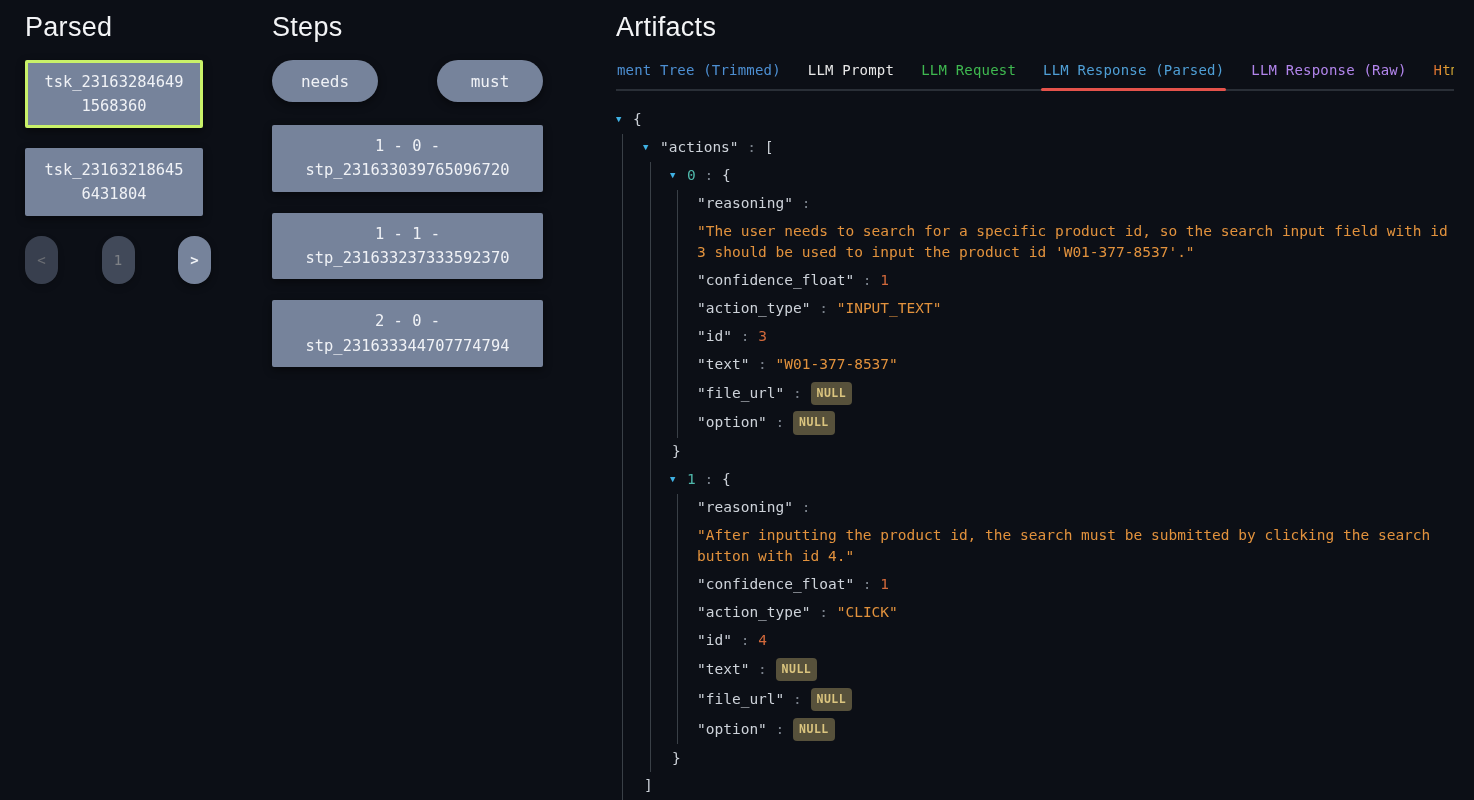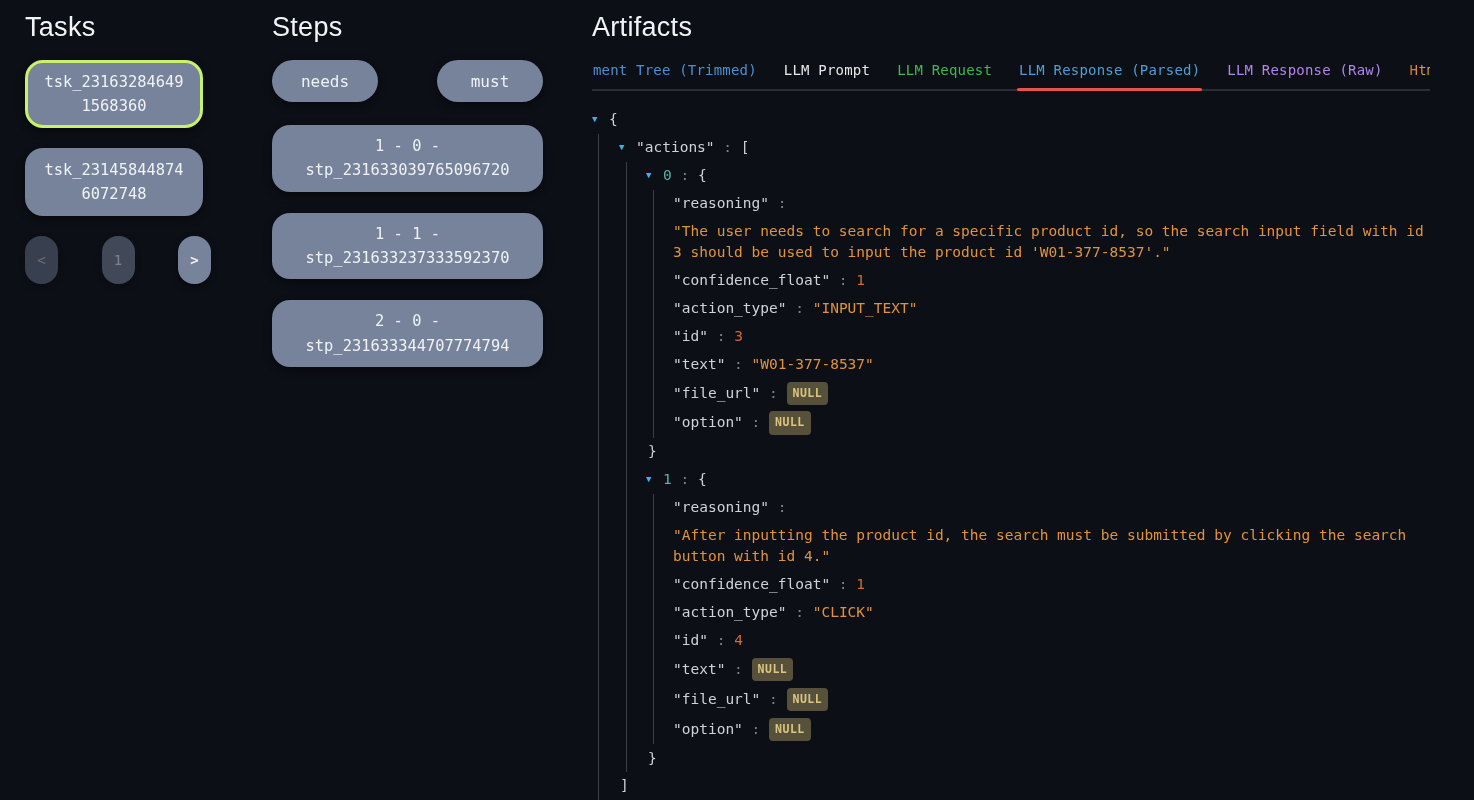--- a/index.html
+++ b/index.html
@@ -22,28 +22,28 @@
     --null-tx:#dbc57f;
   }
   *{box-sizing:border-box;margin:0;padding:0}
   html,body{width:1474px;height:800px;overflow:hidden}
   body{background:var(--bg);font-family:"DejaVu Sans Mono","Liberation Mono",monospace;color:var(--btn-text)}
   .page{position:relative;width:1474px;height:800px}
   h1{font-family:"Liberation Sans","DejaVu Sans",sans-serif;font-weight:500;font-size:27px;color:var(--heading);letter-spacing:.3px}
   .col{position:absolute;top:12px}
   .tasks{left:25px;width:178px}
   .steps{left:272px;width:271px}
-  .artifacts{left:592px;width:838px}
+  .artifacts{left:616px;width:838px}
 
   .tasks h1,.steps h1,.artifacts h1{margin-bottom:17px}
 
   .pill-btn{
     display:flex;align-items:center;justify-content:center;
     width:100%;background:var(--btn);color:var(--btn-text);
-    border:3px solid transparent;border-radius:18px;
+    border:3px solid transparent;border-radius:2px;
     font-family:inherit;font-size:15.4px;line-height:1.58;
     text-align:center;cursor:pointer;
     box-shadow:0 3px 8px rgba(0,0,0,.45);
     overflow-wrap:anywhere;word-break:break-all;
   }
   .task-btn{min-height:68px;margin-bottom:20px;padding:6px 0}
   .task-btn .inner{width:146px;display:inline-block}
   .step-btn{min-height:66px;margin-bottom:21px;padding:6px 12px;word-break:normal;overflow-wrap:anywhere}
   .sel{border-color:var(--sel-border)}
 
@@ -99,27 +99,27 @@
     font-size:11.5px;font-weight:bold;letter-spacing:.5px;
     padding:1px 6px;border-radius:4px;vertical-align:1px;
   }
 </style>
 </head>
 <body>
 
 <div class="page">
 
   <section class="col tasks">
-    <h1>Tasks</h1>
+    <h1>Parsed</h1>
     <div class="list">
         <button class="pill-btn task-btn sel">
           <span class="inner">tsk_231632846491568360</span>
         </button>
         <button class="pill-btn task-btn">
-          <span class="inner">tsk_231458448746072748</span>
+          <span class="inner">tsk_231632186456431804</span>
         </button>
       </div>
     <div class="pagination">
       <button class="page-pill dim1">&lt;</button>
       <button class="page-pill dim2">1</button>
       <button class="page-pill bright">&gt;</button>
     </div>
   </section>
 
   <section class="col steps">

